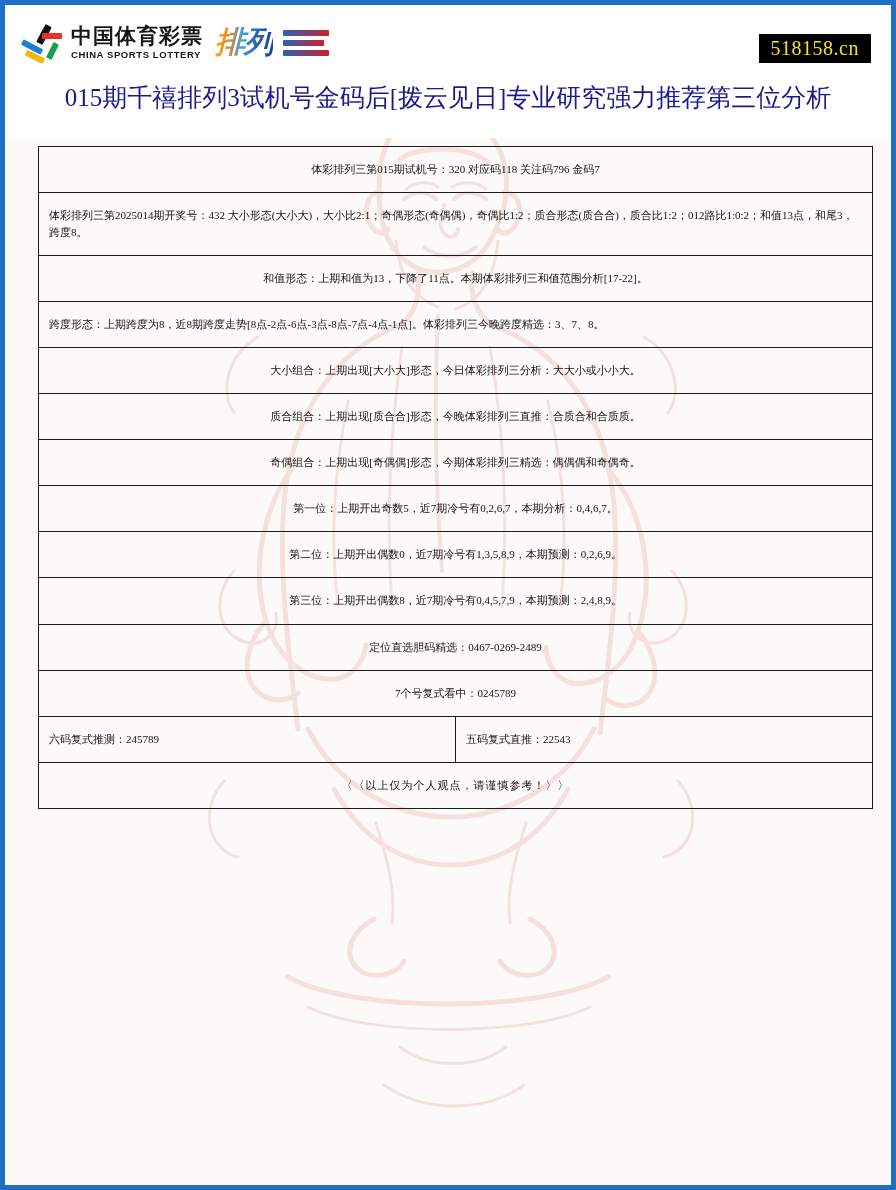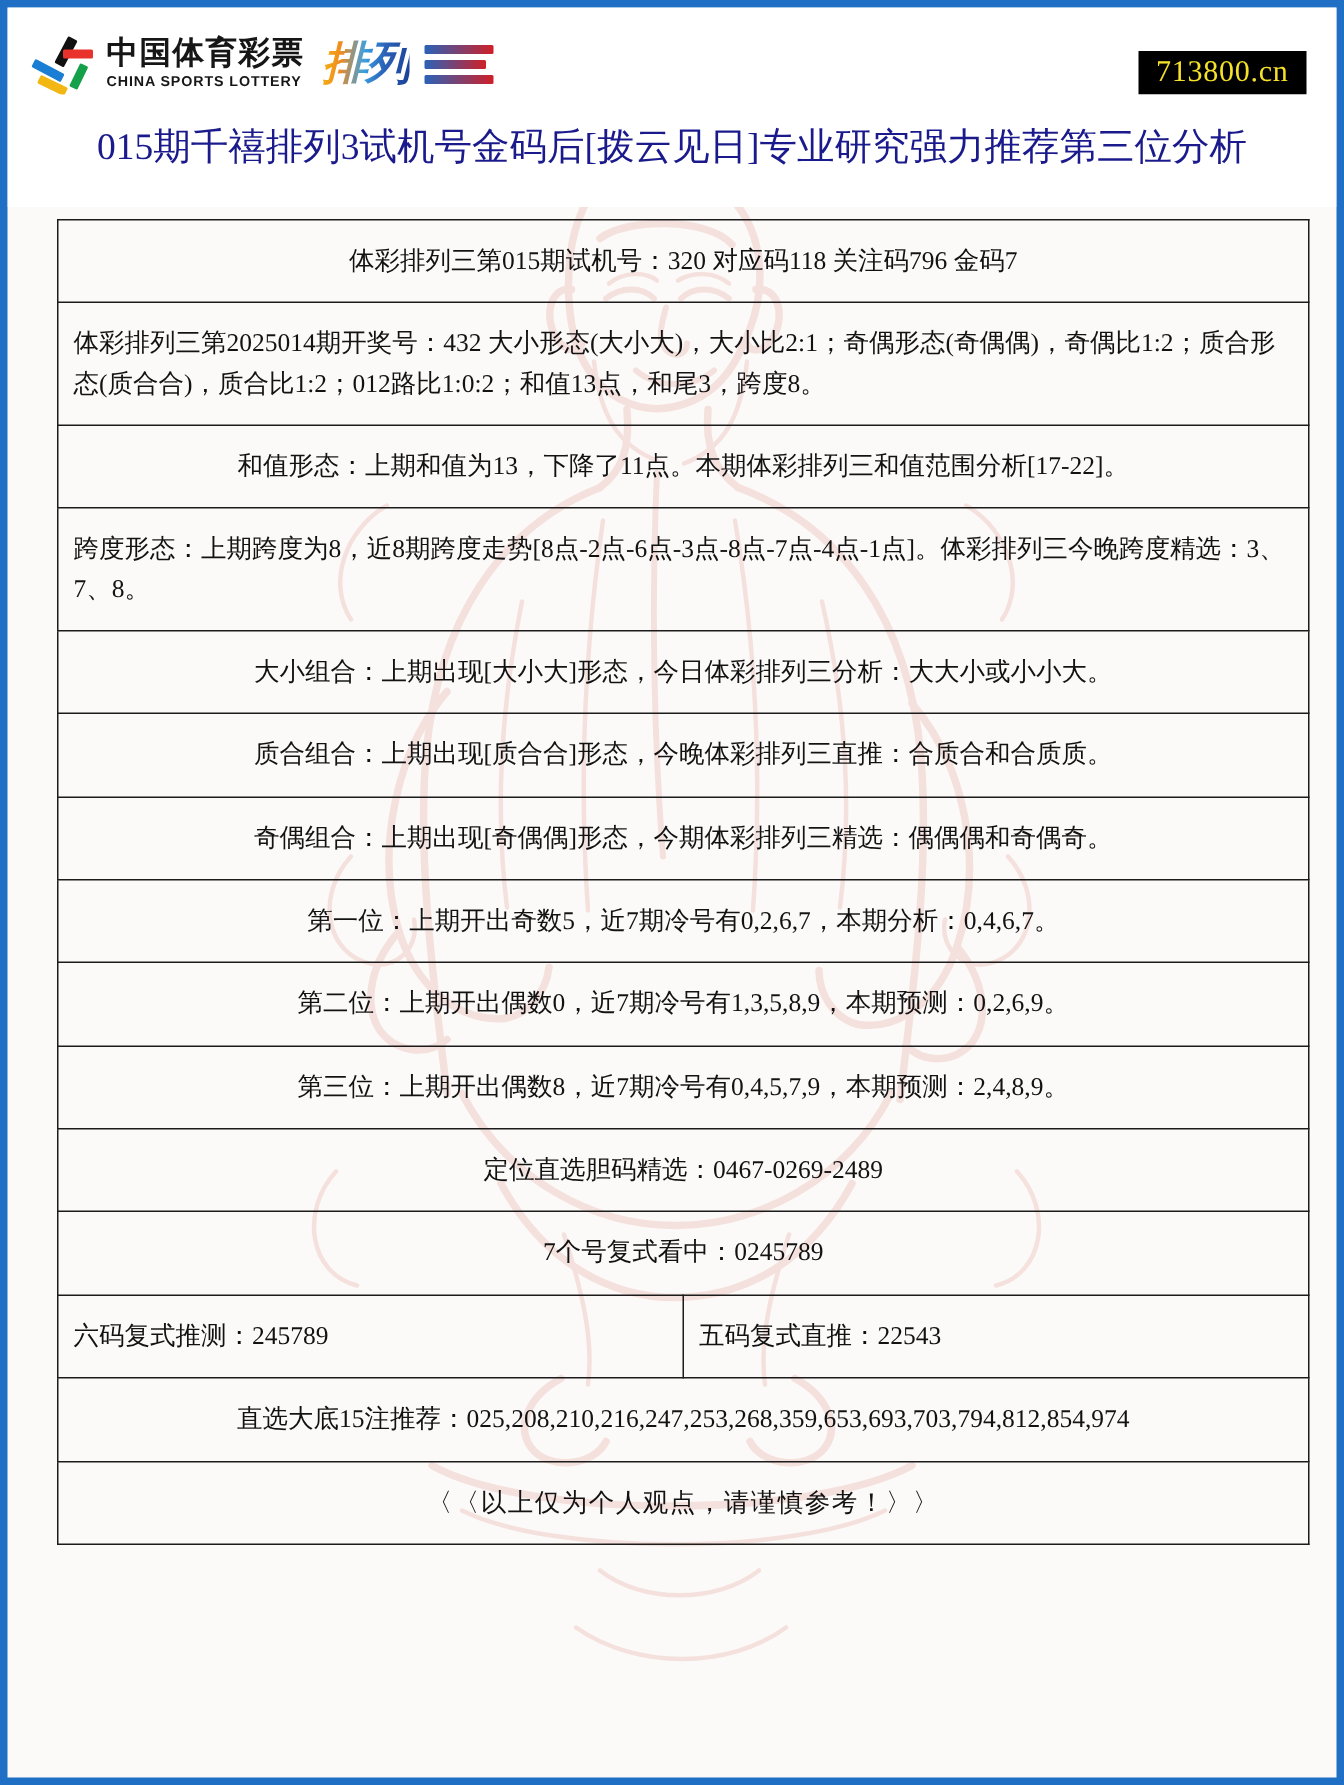--- a/index.html
+++ b/index.html
@@ -148,21 +148,21 @@
     margin: 8px 28px 0 33px;
   }
   table.analysis {
     width: 835px;
     border-collapse: collapse;
     table-layout: fixed;
   }
   table.analysis td {
     border: 1px solid #1b1b1b;
     padding: 14px 10px;
-    font-size: 17px;
+    font-size: 11px;
     line-height: 1.55;
     color: #121212;
     font-family: "Liberation Serif", "DejaVu Serif", serif;
     background: transparent;
     vertical-align: middle;
   }
   td.c  { text-align: center; }
   td.j  { text-align: left; padding-left: 12px; padding-right: 12px; }
   td.tall { padding-top: 18px; padding-bottom: 18px; }
   .row-pair td { width: 50%; text-align: left; }
@@ -250,21 +250,21 @@
         <span class="brand-cn">中国体育彩票</span>
         <span class="brand-en">CHINA SPORTS LOTTERY</span>
       </div>
       <span class="brand-game">排列</span>
       <span class="brand-bars">
         <span class="bar-a"></span>
           <span class="bar-b"></span>
           <span class="bar-c"></span>
       </span>
     </div>
-    <div class="badge">713800.cn</div>
+    <div class="badge">518158.cn</div>
   </div>
 
   <div class="title-bar">
     <h1>015期千禧排列3试机号金码后[拨云见日]专业研究强力推荐第三位分析</h1>
   </div>
 
   <div class="table-wrap">
     <table class="analysis">
       <tbody>
         <tr>
@@ -301,22 +301,19 @@
           <td class="c tall" colspan="2">定位直选胆码精选：0467-0269-2489</td>
         </tr>
         <tr>
           <td class="c tall" colspan="2">7个号复式看中：0245789</td>
         </tr>
         <tr class="row-pair">
           <td class="c tall">六码复式推测：245789</td>
           <td class="c tall">五码复式直推：22543</td>
         </tr>
         <tr>
-          <td class="c tall" colspan="2">直选大底15注推荐：025,208,210,216,247,253,268,359,653,693,703,794,812,854,974</td>
-        </tr>
-        <tr>
           <td class="note tall" colspan="2">〈〈以上仅为个人观点，请谨慎参考！〉〉</td>
         </tr>
       </tbody>
     </table>
   </div>
 
 </div>
 
 </body></html>

